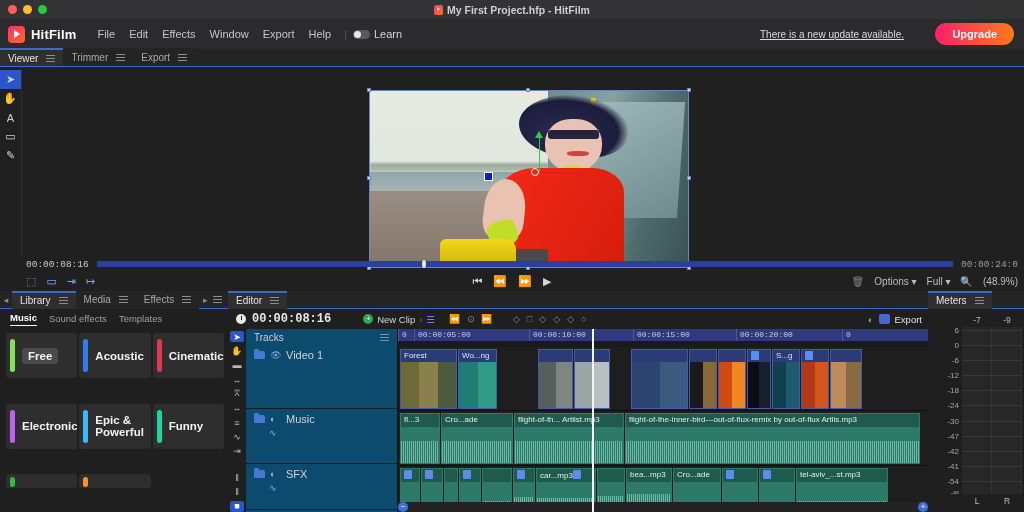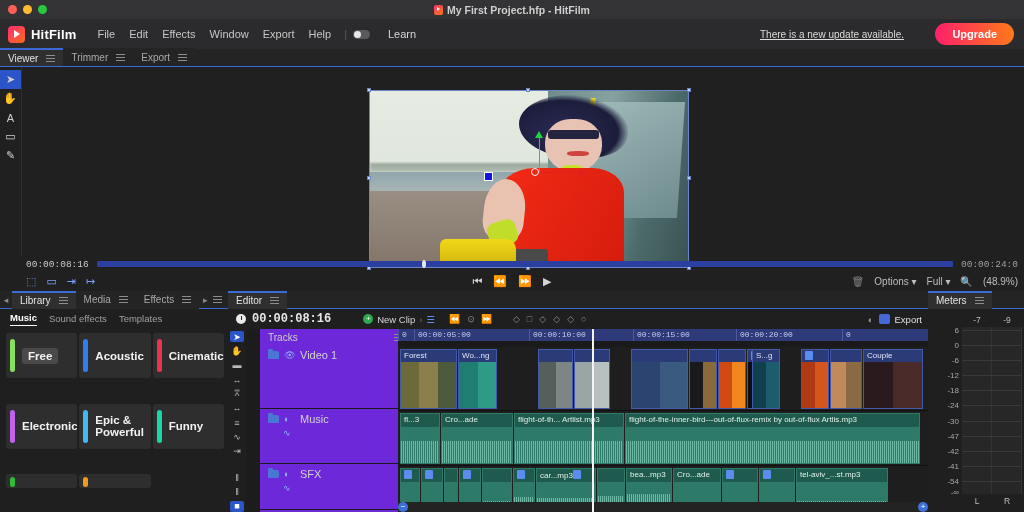--- a/index.html
+++ b/index.html
@@ -46,21 +46,21 @@
     background:linear-gradient(140deg,#ff2d6f,#ff6a1f);
     position:relative;
   }
   .brand-logo::after{
     content:"";position:absolute;left:6px;top:4.5px;
     border-left:6px solid #fff;border-top:4px solid transparent;border-bottom:4px solid transparent;
   }
   .brand-name{font-size:13px;font-weight:bold;color:#fff;letter-spacing:.2px;}
   .menu-item{padding:0 7px; font-size:11px; color:#c6c6c6; cursor:default;}
   .menu-sep{color:#5a5a5a; padding:0 6px;}
-  .toggle-learn{display:flex;align-items:center;gap:18px;}
+  .toggle-learn{display:flex;align-items:center;gap:4px;}
   .toggle{
     width:17px;height:9px;border-radius:5px;background:#5a5a5c;position:relative;
   }
   .toggle::after{content:"";position:absolute;left:1px;top:1px;width:7px;height:7px;border-radius:50%;background:#e8e8e8;}
   .update-link{
     position:absolute; right:120px; font-size:10px; color:#dcdcdc;
     text-decoration:underline; cursor:pointer;
   }
   .upgrade-btn{
     position:absolute; right:10px; height:22px; padding:0 17px;
@@ -226,21 +226,21 @@
   .exp-badge{width:11px;height:10px;background:#4668d8;border-radius:2px;}
 
   .ed-tools{
     position:absolute;left:0;top:38px;width:18px;bottom:0;background:#1f1f1f;
     display:flex;flex-direction:column;align-items:center;padding-top:2px;gap:3px;
   }
   .et{width:14px;height:12px;display:flex;align-items:center;justify-content:center;color:#b9b9b9;font-size:9px;}
   .et.sel{background:#2b55c9;border-radius:2px;color:#fff;}
 
   .tracks-head{
-    position:absolute;left:32px;top:38px;width:152px;bottom:0;background:#6d28d9;
+    position:absolute;left:18px;top:38px;width:152px;bottom:0;background:#0c4a6e;
     border-right:1px solid #151515;
   }
   .th-title{height:16px;display:flex;align-items:center;justify-content:space-between;padding:0 8px;font-size:10px;color:#cfcfcf;}
   .trk{position:relative;border-bottom:1px solid #1a1a1a;padding:4px 0 0 8px;}
   .trk-row{display:flex;align-items:center;gap:5px;}
   .folder{width:11px;height:8px;background:#4a76d4;border-radius:1px 2px 1px 1px;position:relative;}
   .folder::before{content:"";position:absolute;left:0;top:-2.5px;width:5px;height:2.5px;background:#4a76d4;border-radius:1px 1px 0 0;}
   .eyeicon{width:11px;height:9px;color:#8fb6ff;font-size:9px;line-height:9px;}
   .trk-name{font-size:11px;color:#d2d2d2;}
   .wave-ico{margin:3px 0 0 15px;width:12px;height:10px;color:#8fb6ff;font-size:9px;}
@@ -666,46 +666,39 @@
                 <div style="background:#f2861f"></div>
               </div>
           </div>
           <div class="vclip" style="left:349px;width:24px">
             <span class="lbl"><span class="fileico"></span></span>
             <div class="vthumbs">
                 <div style="background:#0c0c14"></div>
                 <div style="background:#16202c"></div>
               </div>
           </div>
-          <div class="vclip" style="left:354px;width:28px">
+          <div class="vclip" style="left:374px;width:28px">
             <span class="lbl">S...g</span>
             <div class="vthumbs">
                 <div style="background:#10404e"></div>
                 <div style="background:#1c5c6e"></div>
               </div>
           </div>
           <div class="vclip" style="left:403px;width:28px">
             <span class="lbl"><span class="fileico"></span></span>
             <div class="vthumbs">
                 <div style="background:#b03a16"></div>
                 <div style="background:#d4561f"></div>
               </div>
           </div>
           <div class="vclip" style="left:432px;width:32px">
             <span class="lbl"></span>
             <div class="vthumbs">
                 <div style="background:#c08a5a"></div>
                 <div style="background:#8a6a44"></div>
-              </div>
-          </div>
-          <div class="vclip" style="left:465px;width:60px">
-            <span class="lbl">Couple</span>
-            <div class="vthumbs">
-                <div style="background:#2a1a1e"></div>
-                <div style="background:#4a2a28"></div>
               </div>
           </div>
         </div>
 
         <div class="trow music">
           <div class="aclip" style="left:2px;width:40px;height:51px">
             <span class="lbl">fl...3</span>
             <div class="wavebox">
                 <div class="wave"></div>
               </div>

